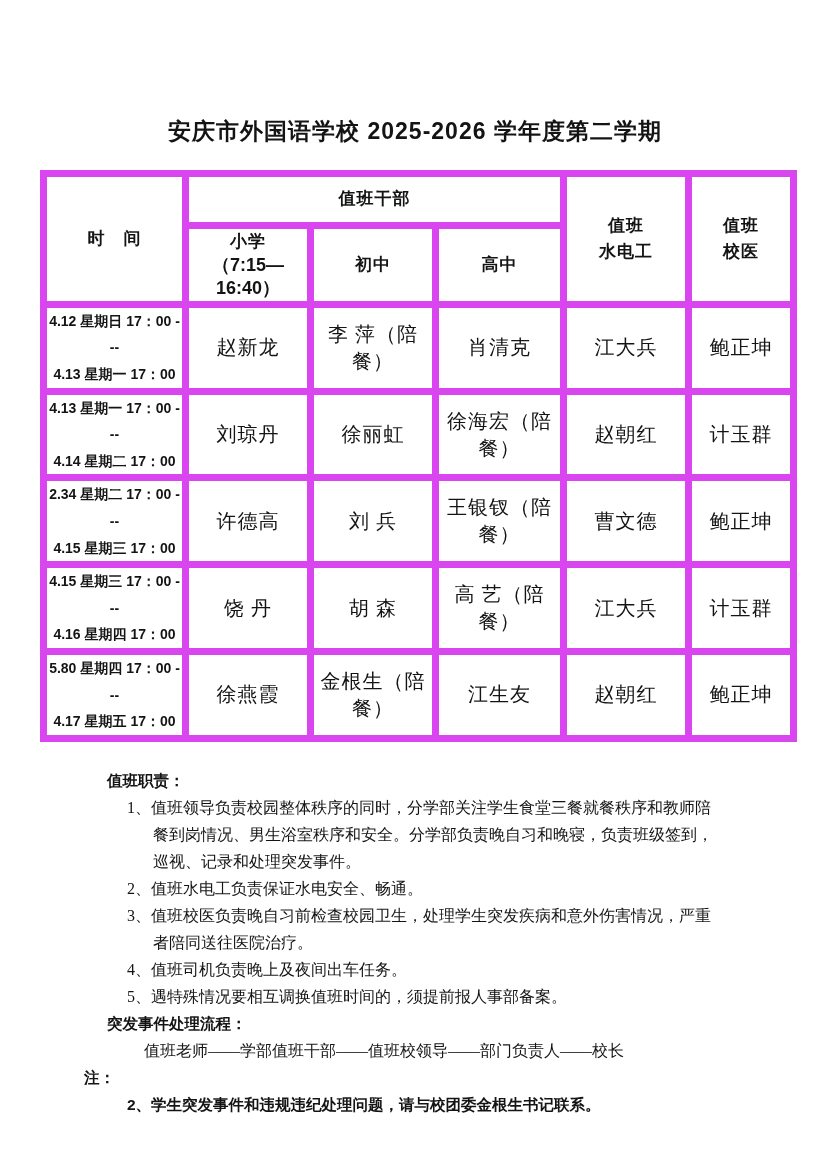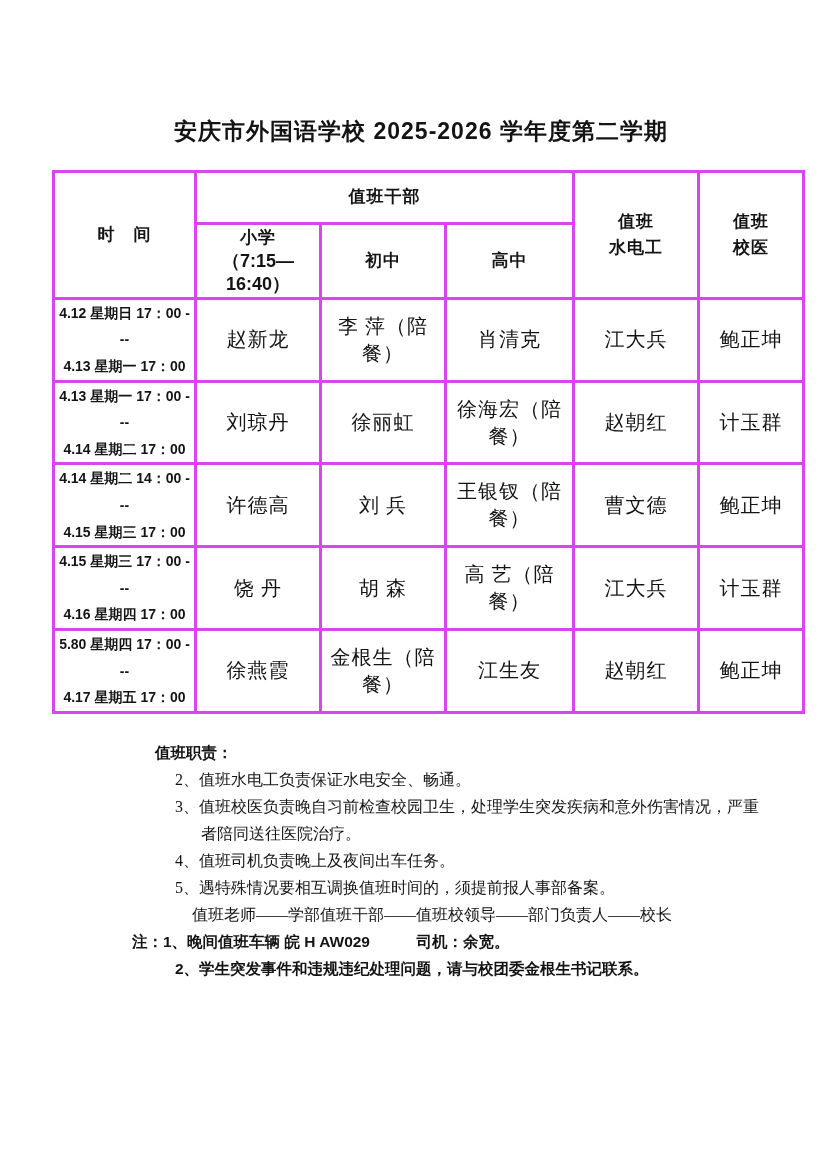--- a/index.html
+++ b/index.html
@@ -6,41 +6,41 @@
   html, body { margin: 0; padding: 0; }
   body {
     width: 827px; height: 1169px;
     background: #ffffff;
     color: #141414;
     font-family: "Liberation Serif", "DejaVu Serif", serif;
   }
   .page {
     position: relative;
     width: 827px; height: 1169px;
-    padding: 118px 37px 0 52px;
+    padding: 118px 37px 0 40px;
     overflow: hidden;
   }
   .title {
     text-align: center;
     font-family: "Liberation Sans", "DejaVu Sans", sans-serif;
     font-weight: bold;
     font-size: 23px;
     letter-spacing: 1px;
     line-height: 1.2;
   }
   .title-2 { margin-top: 17px; }
 
   table.schedule {
     border-collapse: collapse;
     table-layout: fixed;
     width: 750px;
     margin-top: 24px;
   }
   table.schedule td {
-    border: 3px solid #d946ef;
+    border: 7px solid #d946ef;
     text-align: center;
     vertical-align: middle;
     padding: 0 2px;
     overflow: hidden;
   }
   tr.hrow1 { height: 52px; }
   tr.hrow2 { height: 63px; }
   tr.drow  { height: 62px; }
   .hdr {
     font-family: "Liberation Sans", "DejaVu Sans", sans-serif;
@@ -61,21 +61,21 @@
     font-size: 14px;
     line-height: 1.9;
     letter-spacing: 0;
   }
   .name-cell {
     font-size: 20px;
     letter-spacing: 1px;
   }
 
   .notes {
-    margin: 25px 0 0 80px;
+    margin: 25px 0 0 44px;
     width: 640px;
     font-size: 16px;
     line-height: 27px;
   }
   .notes-heading {
     font-family: "Liberation Sans", "DejaVu Sans", sans-serif;
     font-weight: bold;
     font-size: 15.5px;
     margin-left: 23px;
   }
@@ -154,21 +154,21 @@
         </td>
         <td class="name-cell">刘琼丹</td>
         <td class="name-cell">徐丽虹</td>
         <td class="name-cell">徐海宏（陪餐）</td>
         <td class="name-cell">赵朝红</td>
         <td class="name-cell">计玉群</td>
       </tr>
 
       <tr class="drow">
         <td class="time-cell">
-          <div>4.14 星期二 14：00 ---</div>
+          <div>2.34 星期二 17：00 ---</div>
           <div>4.15 星期三 17：00</div>
         </td>
         <td class="name-cell">许德高</td>
         <td class="name-cell">刘 兵</td>
         <td class="name-cell">王银钗（陪餐）</td>
         <td class="name-cell">曹文德</td>
         <td class="name-cell">鲍正坤</td>
       </tr>
 
       <tr class="drow">
@@ -192,29 +192,30 @@
         <td class="name-cell">金根生（陪餐）</td>
         <td class="name-cell">江生友</td>
         <td class="name-cell">赵朝红</td>
         <td class="name-cell">鲍正坤</td>
       </tr>
     </tbody>
   </table>
 
   <div class="notes">
     <div class="notes-heading">值班职责：</div>
+    <div class="duty-item">1、值班领导负责校园整体秩序的同时，分学部关注学生食堂三餐就餐秩序和教师陪餐到岗情况、男生浴室秩序和安全。分学部负责晚自习和晚寝，负责班级签到，巡视、记录和处理突发事件。</div>
     <div class="duty-item">2、值班水电工负责保证水电安全、畅通。</div>
     <div class="duty-item">3、值班校医负责晚自习前检查校园卫生，处理学生突发疾病和意外伤害情况，严重者陪同送往医院治疗。</div>
     <div class="duty-item">4、值班司机负责晚上及夜间出车任务。</div>
     <div class="duty-item">5、遇特殊情况要相互调换值班时间的，须提前报人事部备案。</div>
 
+    <div class="notes-heading">突发事件处理流程：</div>
     <div class="flow-line">值班老师——学部值班干部——值班校领导——部门负责人——校长</div>
 
     <div class="remarks">
       <div class="remark-row">
         <span class="remark-label">注：</span>
-        <span>1、晚间值班车辆  皖 H AW029　　　司机：余宽。</span>
       </div>
       <div class="remark-2">2、学生突发事件和违规违纪处理问题，请与校团委金根生书记联系。</div>
     </div>
   </div>
 
 </div>
 
 </body></html>

